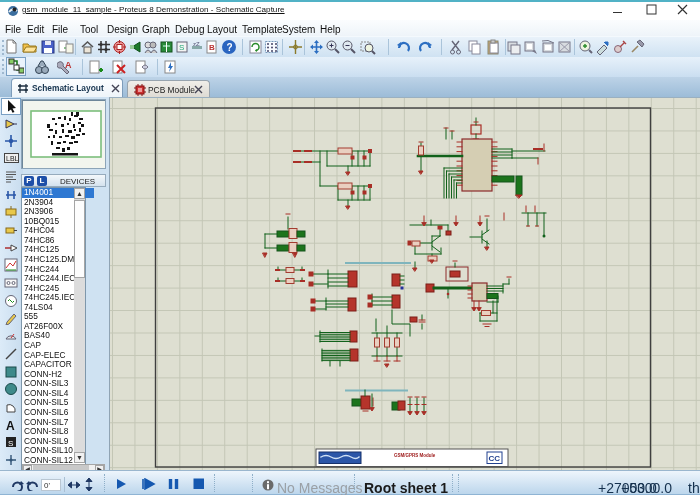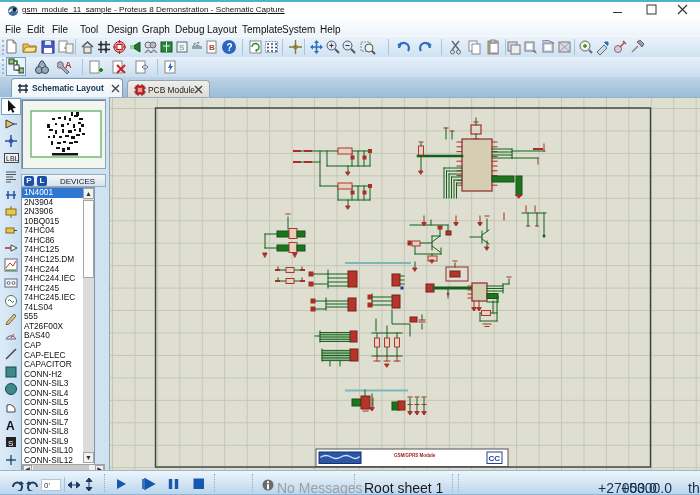--- a/index.html
+++ b/index.html
@@ -19,21 +19,21 @@
 .t2icon{position:absolute;top:2px;width:16px;height:16px;}
 #tabbar{left:0;top:77px;width:700px;height:20px;background:linear-gradient(#bdd3e7,#9cbcd8);}
 .tab1{position:absolute;left:11px;top:78px;width:112px;height:19px;background:linear-gradient(#fdfeff,#eef4f9);border:1px solid #7d9cba;border-bottom:none;border-radius:4px 4px 0 0;}
 .tab2{position:absolute;left:127px;top:80px;width:83px;height:17px;background:linear-gradient(#f0eee9,#dedbd4);border:1px solid #98a4ae;border-bottom:none;border-radius:4px 4px 0 0;}
 .tabtxt{font-size:8.4px;color:#16344f;font-weight:bold;position:absolute;top:4px;}
 #main{left:0;top:97px;width:700px;height:373px;background:#cfe2f2;}
 #lefttools{left:0;top:97px;width:23px;height:373px;background:linear-gradient(90deg,#dcebf8,#c8dcee);}
 .lt{position:absolute;left:4px;width:15px;height:14px;}
 #preview{left:21px;top:99px;width:85px;height:70px;background:#f2f5ee;border:1px solid #8ca4b8;box-shadow:inset 1px 1px 0 #6d8699;}
 #devhead{left:21px;top:174px;width:85px;height:13px;background:linear-gradient(#f4f8fb,#d4e2ee);border:1px solid #96abbd;}
-#devlist{left:21px;top:187px;width:74px;height:286px;background:#fff;border:1px solid #7e97ab;}
+#devlist{left:21px;top:187px;width:65px;height:286px;background:#fff;border:1px solid #7e97ab;}
 .row{height:9.57px;font-size:8.3px;line-height:9.6px;color:#101010;padding-left:2px;white-space:nowrap;overflow:hidden;}
 .rowsel{background:#2e78d2;color:#fff;}
 #vscroll{position:absolute;right:0px;top:0px;width:11px;height:275px;background:#dcdcdc;}
 .sbtn{position:absolute;width:11px;height:11px;background:#f1f1f1;border:1px solid #a5a5a5;font-size:7px;text-align:center;line-height:9px;color:#333;}
 #hscroll{left:22px;top:464px;width:83px;height:9px;background:#f0f0f0;border:1px solid #a5a5a5;}
 #canvas{left:109px;top:97px;width:649px;height:373px;background:#dedfd1;border-left:1px solid #90a4b4;border-top:1px solid #9ab0c0;overflow:hidden;}
 #statusbar{left:0;top:470px;width:700px;height:25px;background:linear-gradient(#eef5fc,#bcd6ec);border-top:1px solid #9ab6ce;border-bottom:1px solid #8fb4d4;}
 .stxt{position:absolute;font-size:14px;color:#15314e;}
 .dotsep{position:absolute;top:3px;width:1px;height:18px;border-left:1px dotted #8fafc8;}
 svg{display:block;}
@@ -903,19 +903,19 @@
     </svg>
 <div class="dotsep" style="left:214px"></div>
 <div class="dotsep" style="left:252px"></div>
 <svg class="abs" style="left:262px;top:8px" width="12" height="12">
       <circle cx="6" cy="6" r="5.5" fill="#6a6a6a"></circle>
       <rect x="5" y="2.2" width="2" height="2" fill="#fff"></rect>
       <rect x="5" y="5.2" width="2" height="5" fill="#fff"></rect>
     </svg>
 <div class="stxt" style="left:277px;top:9px;color:#9aa0a6;">No Messages</div>
 <div class="dotsep" style="left:354px"></div>
-<div class="stxt" style="left:364px;top:9px;color:#1a1a1a;">Root sheet 1</div>
+<div class="stxt" style="left:364px;top:9px;color:#1a1a1a;font-weight:bold;">Root sheet 1</div>
 <div class="dotsep" style="left:452px"></div>
 <div class="dotsep" style="left:458px"></div>
 <div class="stxt" style="left:598px;top:9px;">+27000.0</div>
 <div class="stxt" style="left:621px;top:9px;">+5300.0</div>
 <div class="stxt" style="left:688px;top:9px;">th</div>
 </div>
 
 </body></html>

